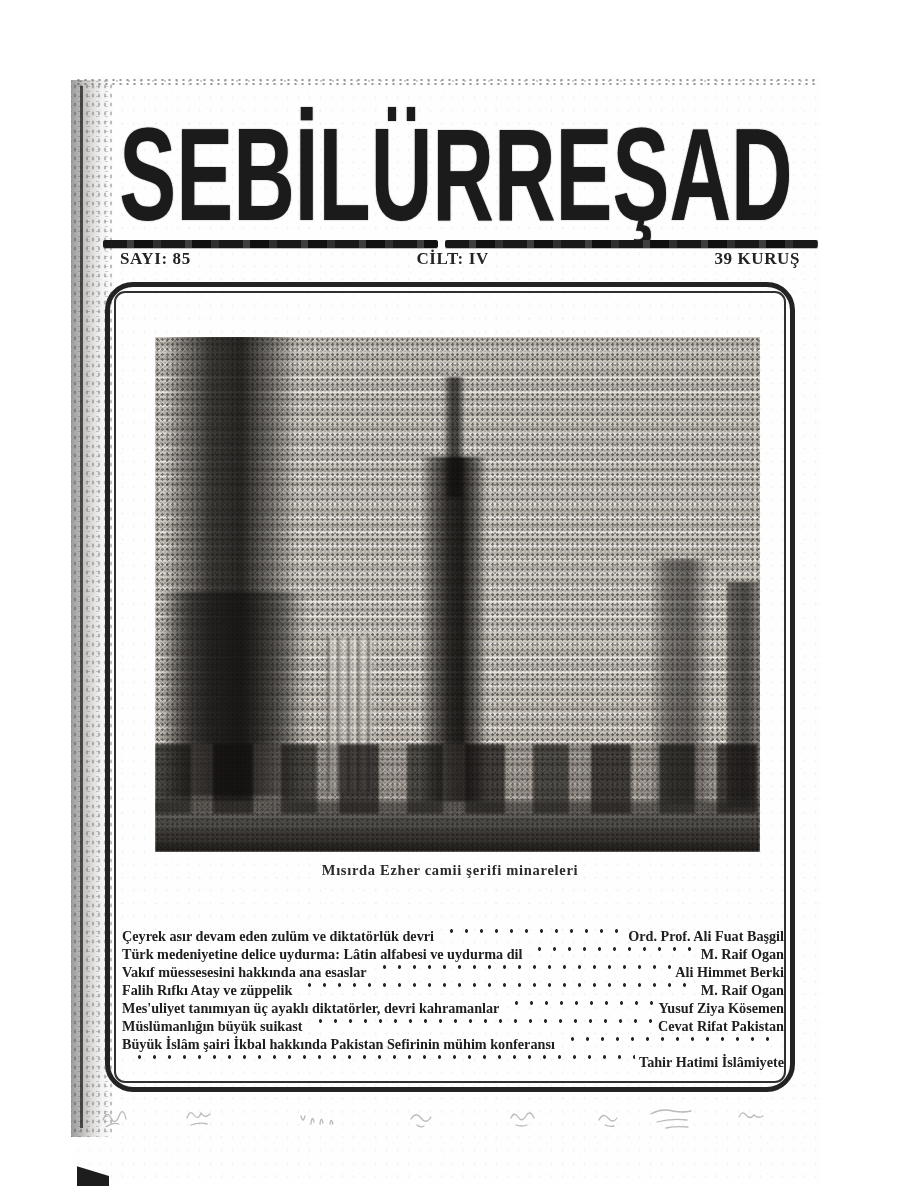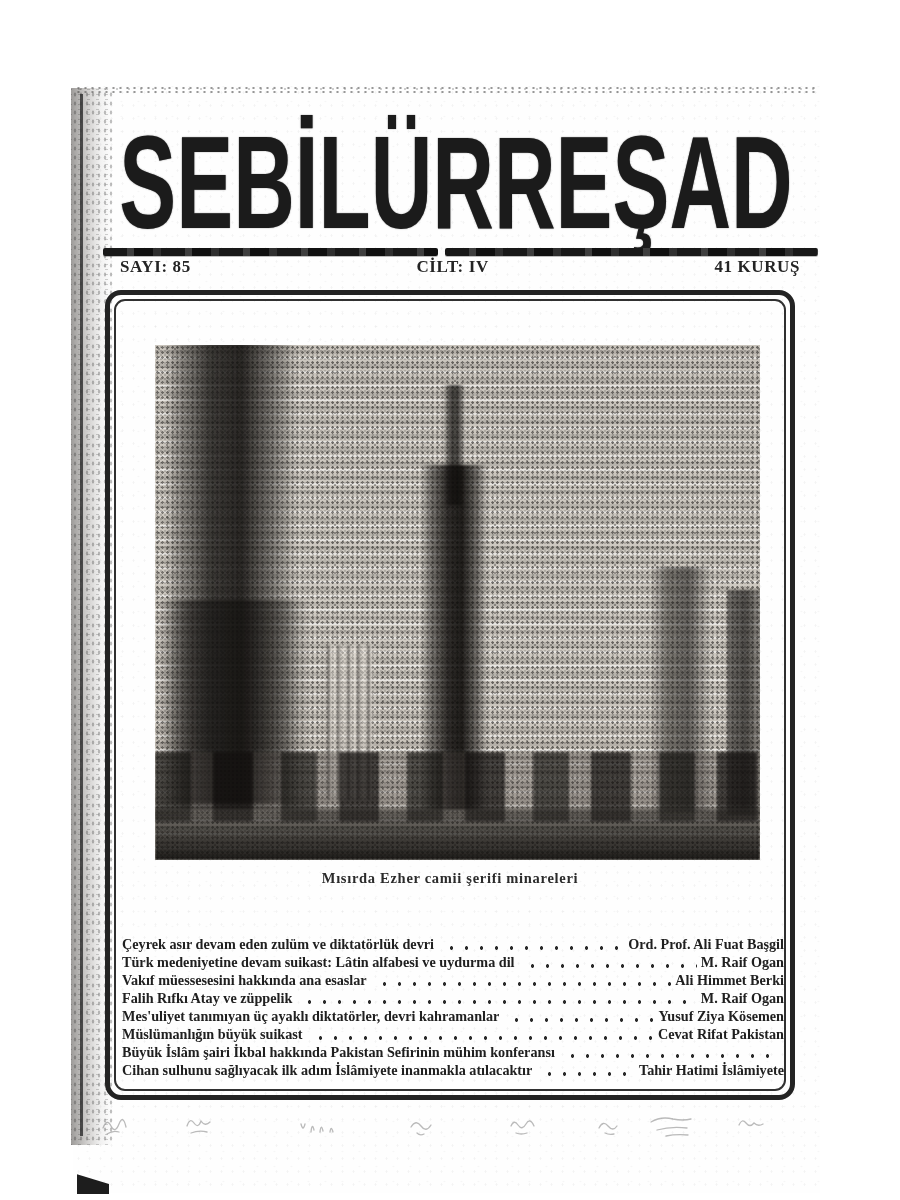--- a/index.html
+++ b/index.html
@@ -4,21 +4,21 @@
 <style>
   html,body{margin:0;padding:0;}
   body{
     width:900px;height:1200px;position:relative;overflow:hidden;
     background:#ffffff;
     font-family:"Liberation Serif", serif;
     color:#1c1c1c;
   }
   
   .scan-page{
-    position:absolute;left:73px;top:86px;width:747px;height:1107px;
+    position:absolute;left:73px;top:78px;width:747px;height:1107px;
     background-color:#fefefe;
     background-image:
       radial-gradient(rgba(40,40,40,.055) .7px, transparent 1.2px),
       radial-gradient(rgba(40,40,40,.04) .7px, transparent 1.2px);
     background-size:11px 13px, 17px 15px;
     background-position:0 0, 6px 8px;
   }
   .top-edge{
     position:absolute;top:0;left:2px;width:743px;height:7px;opacity:.55;
     background-image:
@@ -62,21 +62,21 @@
   .masthead-rule.left{left:30px;width:335px;}
   .masthead-rule.right{left:372px;width:373px;}
   .issue-row{
     position:absolute;top:171px;left:47px;width:680px;
     display:flex;justify-content:space-between;align-items:flex-start;
     font-weight:bold;font-size:17px;letter-spacing:.6px;color:#242424;
   }
   
   .cover-frame{
     position:absolute;left:32px;top:204px;width:680px;height:800px;
-    border:5px solid #232323;border-radius:16px;
+    border:5px solid #232323;border-radius:28px;
   }
   .cover-frame .inner-line{
     position:absolute;inset:4px;border:2px solid #303030;border-radius:11px;
     pointer-events:none;
   }
   
   .cover-photo{
     position:absolute;left:45px;top:50px;width:605px;height:515px;
     overflow:hidden;
     background-color:#cbc6be;
@@ -141,21 +141,21 @@
   }
   
   .photo-caption{
     position:absolute;left:0;right:0;top:575px;text-align:center;
     font-weight:bold;font-size:14.5px;letter-spacing:.7px;color:#2b2b2b;
   }
   .toc{
     position:absolute;left:12px;right:6px;top:640px;
   }
   .toc-row{
-    display:flex;align-items:flex-end;
+    display:flex;align-items:center;
     font-weight:bold;font-size:14.2px;line-height:18px;color:#202020;
   }
   .toc-title{white-space:nowrap;}
   .toc-leader{flex:1 1 auto;min-width:26px;position:relative;margin:0 2px 0 6px;}
   .toc-leader::after{
     content:"";position:absolute;left:4px;right:2px;bottom:3px;height:4px;
     background-image:radial-gradient(circle, #2b2b2b 1.5px, transparent 2px);
     background-size:15px 4px;background-repeat:repeat-x;
   }
   .toc-author{white-space:nowrap;}
@@ -178,21 +178,21 @@
   <div class="gutter-line"></div>
 
   <div class="masthead-title">SEBİLÜRREŞAD</div>
 
   <div class="masthead-rule left"></div>
   <div class="masthead-rule right"></div>
 
   <div class="issue-row">
     <span>SAYI: 85</span>
     <span>CİLT: IV</span>
-    <span>41 KURUŞ</span>
+    <span>39 KURUŞ</span>
   </div>
 
   <div class="cover-frame">
     <div class="inner-line"></div>
 
     <div class="cover-photo">
       <div class="tower tower-left"></div>
       <div class="tower tower-left-base"></div>
       <div class="tower minaret-small"></div>
       <div class="tower tower-center-tip"></div>
@@ -206,21 +206,21 @@
 
     <div class="photo-caption">Mısırda Ezher camii şerifi minareleri</div>
 
     <div class="toc">
       <div class="toc-row">
         <span class="toc-title">Çeyrek asır devam eden zulüm ve diktatörlük devri</span>
         <span class="toc-leader"></span>
         <span class="toc-author">Ord. Prof. Ali Fuat Başgil</span>
       </div>
       <div class="toc-row">
-        <span class="toc-title">Türk medeniyetine devam suikast: Lâtin alfabesi ve uydurma dil</span>
+        <span class="toc-title">Türk medeniyetine delice uydurma: Lâtin alfabesi ve uydurma dil</span>
         <span class="toc-leader"></span>
         <span class="toc-author">M. Raif Ogan</span>
       </div>
       <div class="toc-row">
         <span class="toc-title">Vakıf müessesesini hakkında ana esaslar</span>
         <span class="toc-leader"></span>
         <span class="toc-author">Ali Himmet Berki</span>
       </div>
       <div class="toc-row">
         <span class="toc-title">Falih Rıfkı Atay ve züppelik</span>
@@ -236,21 +236,20 @@
         <span class="toc-title">Müslümanlığın büyük suikast</span>
         <span class="toc-leader"></span>
         <span class="toc-author">Cevat Rifat Pakistan</span>
       </div>
       <div class="toc-row">
         <span class="toc-title">Büyük İslâm şairi İkbal hakkında Pakistan Sefirinin mühim konferansı</span>
         <span class="toc-leader"></span>
         <span class="toc-author"></span>
       </div>
       <div class="toc-row">
-        <span class="toc-title">Cihan sulhunu sağlıyacak ilk adım İslâmiyete inanmakla atılacaktır</span>
         <span class="toc-leader"></span>
         <span class="toc-author">Tahir Hatimi İslâmiyete</span>
       </div>
     </div>
   </div>
 
   <svg class="scribbles" width="710" height="34" viewBox="0 0 710 34">
     <g fill="none" stroke="#5a5a5a" stroke-width="1.3" stroke-linecap="round" opacity=".75">
       <path d="M12 20 q4 -10 8 -2 t8 -2 t7 3 M16 26 q6 -4 12 -2"></path>
       <path d="M96 18 q3 -9 7 -3 t7 -2 q4 6 9 1 M100 25 q8 -3 16 -1"></path>

